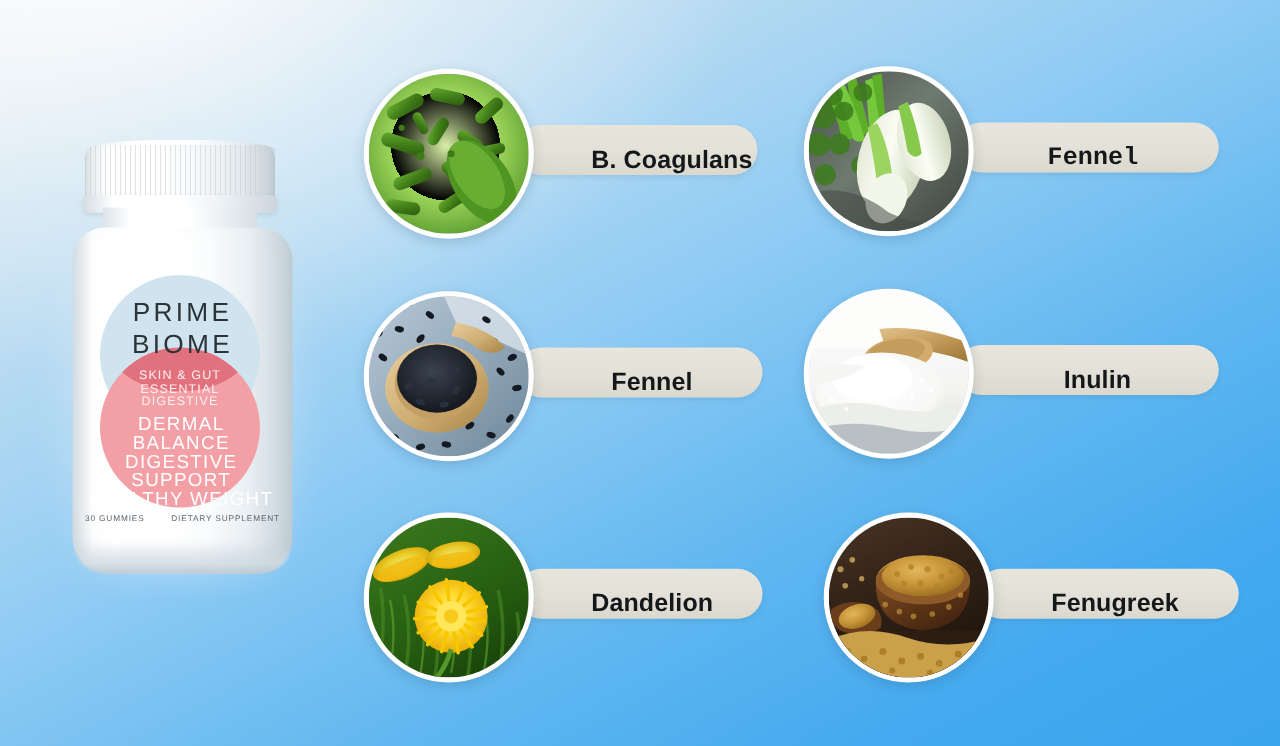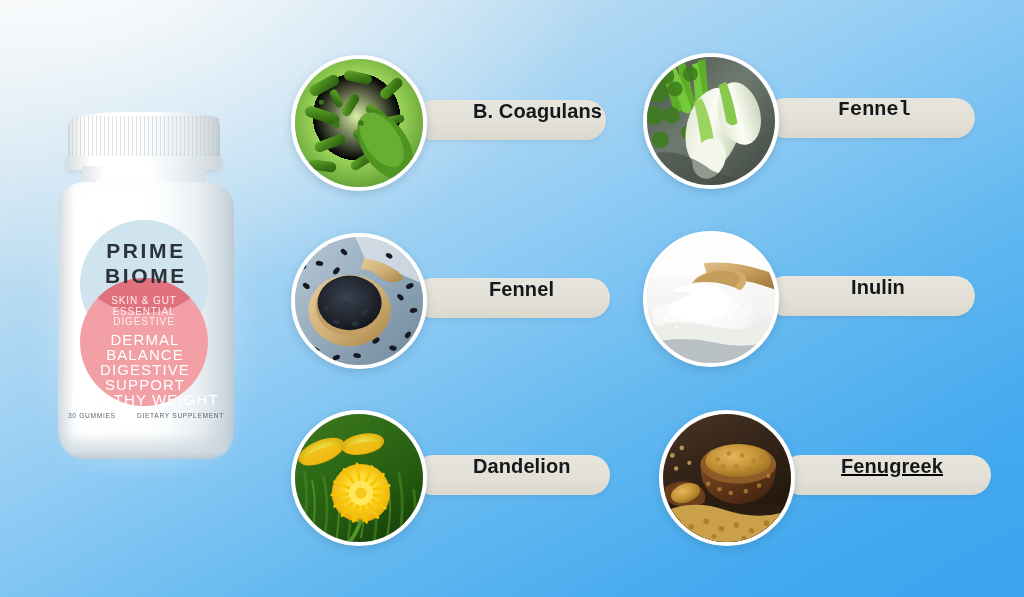--- a/index.html
+++ b/index.html
@@ -143,21 +143,21 @@
   }
   .brand{
     position:absolute;
     left:0; top:18px;
     width:168px;
     text-align:center;
     color:#2b3338;
     font-size:21px;
     line-height:25px;
     letter-spacing:2.6px;
-    font-weight:700;
+    font-weight:400;
   }
   .tagline{
     position:absolute;
     left:18px; top:76px;
     width:128px;
     text-align:center;
     color:#fdf0f1;
     font-size:10px;
     line-height:10.5px;
     letter-spacing:0.9px;
@@ -192,21 +192,21 @@
     height:136px;
   }
   .pill{
     position:absolute;
     top:45px;
     height:40px;
     border-radius:20px;
     background:linear-gradient(180deg,#e7e5dc 0%,#e3e1d7 55%,#dbd9ce 100%);
     box-shadow:0 2px 4px rgba(60,95,125,0.13);
     display:flex;
-    align-items:flex-start;
+    align-items:flex-end;
   }
   .pill-text{
     color:#15181a;
     font-size:20px;
     font-weight:700;
     letter-spacing:0.1px;
     white-space:nowrap;
   }
   .circ{
     position:absolute;
@@ -235,21 +235,21 @@
 
   #ing-3{ left:643px; top:231px; }
   #ing-3 .pill{ left:122px; width:210px; }
   #ing-3 .pill-text{ margin-left:86px; }
 
   #ing-4{ left:291px; top:410px; }
   #ing-4 .pill{ left:122px; width:197px; }
   #ing-4 .pill-text{ margin-left:60px; }
 
   #ing-5{ left:659px; top:410px; }
-  #ing-5 .pill{ left:122px; width:210px;text-decoration:underline; }
+  #ing-5 .pill{ left:122px; width:210px; }
   #ing-5 .pill-text{ margin-left:60px; }
 </style>
 </head>
 <body>
 
 <div id="stage">
 
   <div id="bottle-group">
     <div class="bottle-shadow"></div>
 

